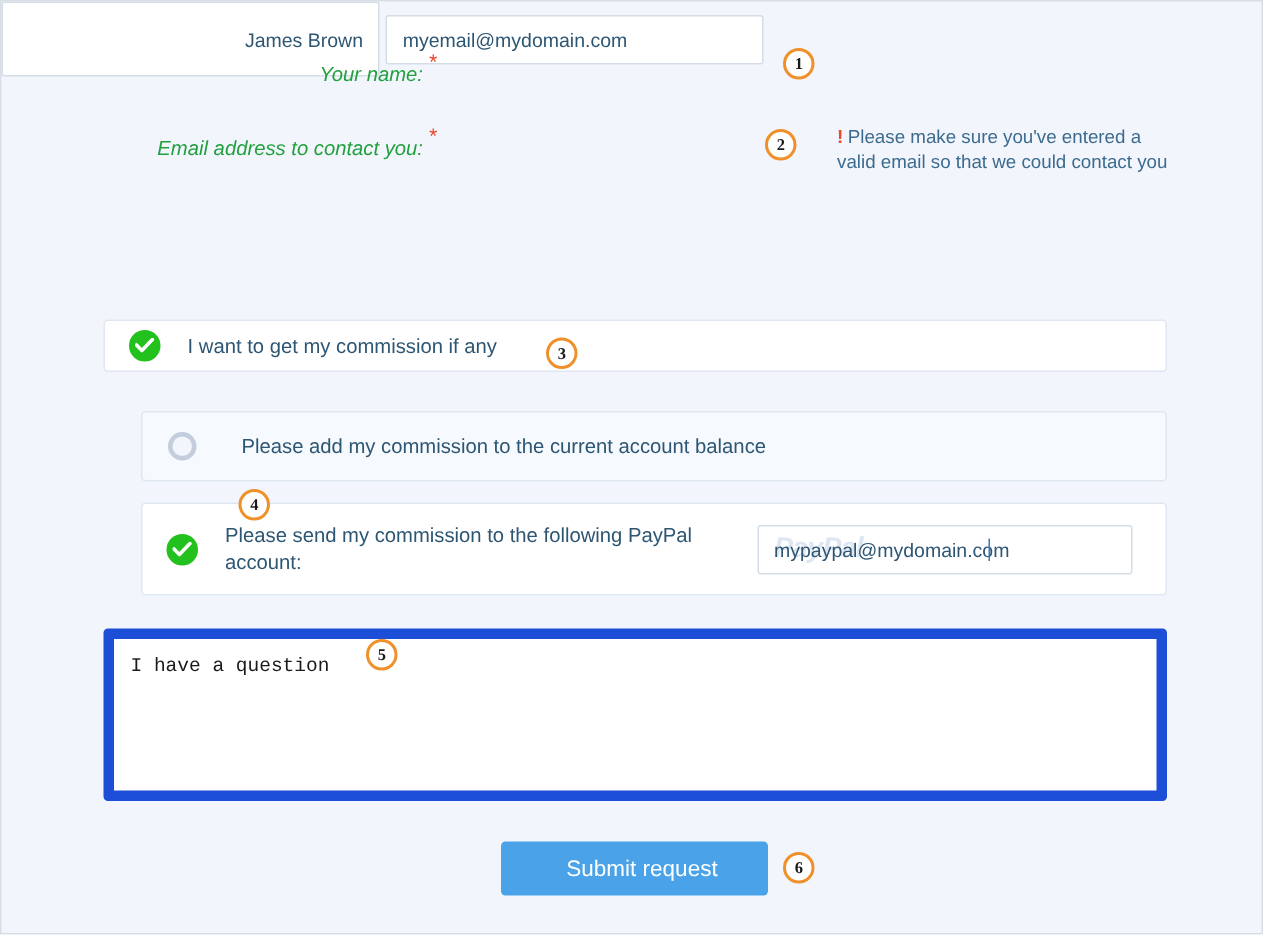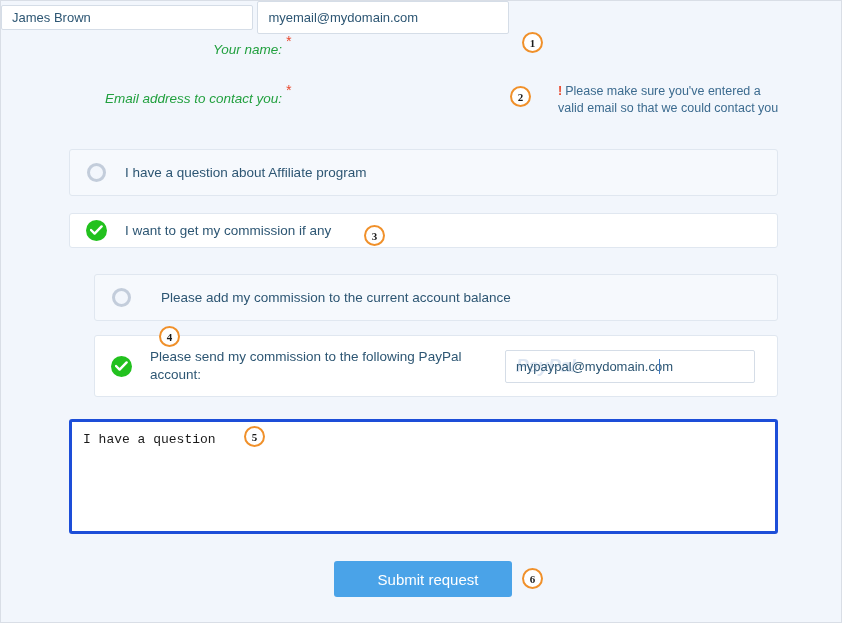--- a/index.html
+++ b/index.html
@@ -147,21 +147,21 @@
     width: 1px;
     height: 15px;
     background: #3b78c3;
   }
 
   
   .message-area {
     position: absolute;
     box-sizing: border-box;
     background: #ffffff;
-    border: 3px solid #1d4ed8;
+    border: 7px solid #1d4ed8;
     border-radius: 3px;
     color: #1a1a1a;
     font-family: "Liberation Mono", monospace;
     font-size: 13px;
     line-height: 18px;
     padding: 9px 11px;
     resize: none;
     outline: none;
   }
 
@@ -184,42 +184,38 @@
 
 <div id="page">
 
   
   <div class="field-row" style="left:207px; top:36px;">
     <div class="field-label" style="width:74px; margin-top:5px;">
       <span>Your name:</span>
       <span class="req-star">*</span>
     </div>
   </div>
-  <input class="text-input" style="left: 292px; top: 30px; width: 252px; height: 25px;" value="James Brown">
+  <input class="text-input" style="left: 292px; top: 30px; width: 252px; height: 50px; text-align: right;" value="James Brown">
   <div class="badge" style="left:521px; top:31px;">1</div>
 
   
   <div class="field-row" style="left:82px; top:85px;">
     <div class="field-label" style="width:199px; margin-top:5px;">
       <span>Email address to contact you:</span>
       <span class="req-star">*</span>
     </div>
   </div>
   <input class="text-input" style="left: 292px; top: 79px; width: 252px; height: 33px;" value="myemail@mydomain.com">
   <div class="badge" style="left:509px; top:85px;">2</div>
 
   <div class="error-note" style="left:557px; top:82px;">
     <span class="error-mark">!</span><span>Please make sure you've entered a valid email so that we could contact you</span>
   </div>
 
   
-  <div class="option-row unselected" style="left:68px; top:148px; width:709px; height:47px;">
-    <div class="radio-off" style="margin-left:17px;"></div>
-    <span class="option-label" style="margin-left:19px;">I have a question about Affiliate program</span>
-  </div>
 
   
   <div class="option-row selected" style="left:68px; top:212px; width:709px; height:35px;">
     <div class="check-on" style="margin-left:16px;">
       <svg width="13" height="11" viewBox="0 0 13 11">
         <path d="M1 5 L4.6 8.6 L11.6 1.4" stroke="#ffffff" stroke-width="2.4" fill="none" stroke-linecap="round" stroke-linejoin="round"></path>
       </svg>
     </div>
     <span class="option-label" style="margin-left:18px;">I want to get my commission if any</span>
   </div>

